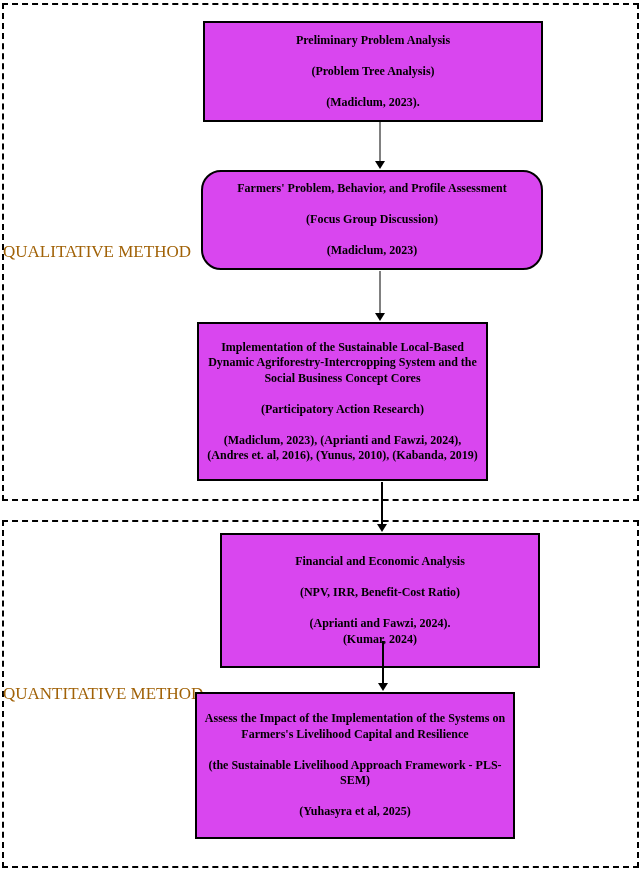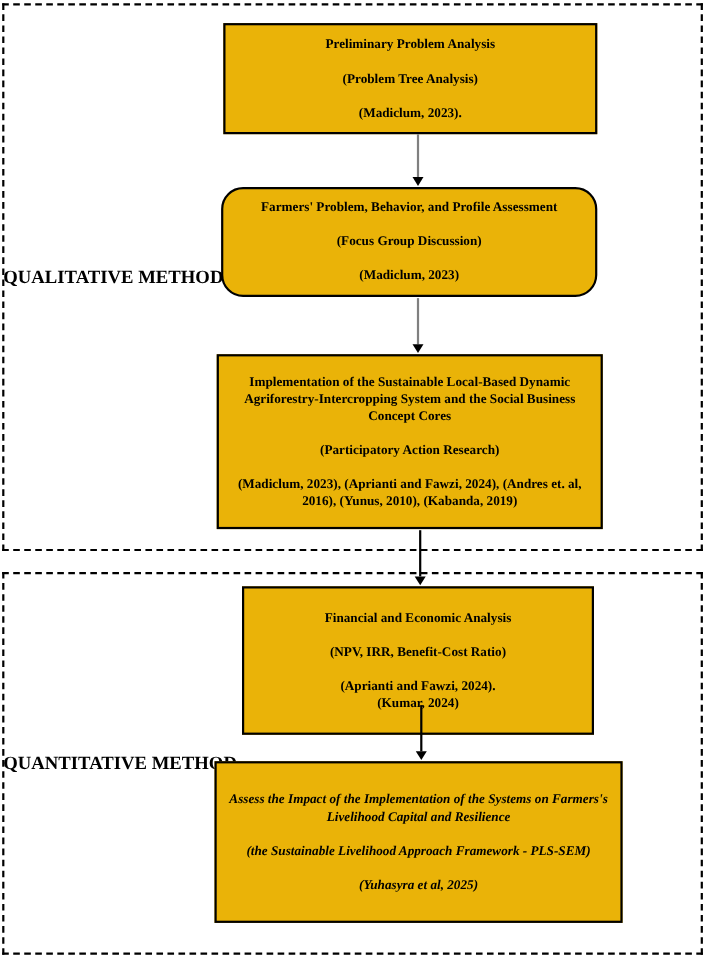--- a/index.html
+++ b/index.html
@@ -20,50 +20,50 @@
     position: absolute;
     border: 2px dashed #000000;
     box-sizing: border-box;
     background: transparent;
   }
   .section-qualitative  { left: 2px; top: 3px;   width: 637px; height: 498px; }
   .section-quantitative { left: 2px; top: 520px; width: 637px; height: 348px; }
   .section-label {
     position: absolute;
     left: 3px;
-    font-weight: bold;
+    font-weight: normal;
     font-size: 17px;
     line-height: 20px;
     white-space: nowrap;
-    color: #000000;
+    color: #a16207;
   }
   .label-qualitative  { top: 242px; }
   .label-quantitative { top: 684px; }
   .flow-box {
     position: absolute;
     border: 2px solid #000000;
     box-sizing: border-box;
-    background: #eab308;
+    background: #d946ef;
     display: flex;
     align-items: center;
     justify-content: center;
   }
   .flow-box .box-text {
     font-weight: bold;
     font-size: 12px;
     line-height: 15.5px;
     text-align: center;
     white-space: pre-line;
     padding: 0 6px;
   }
   .box-1 { left: 203px; top: 21px;  width: 340px; height: 101px; }
   .box-2 { left: 201px; top: 170px; width: 342px; height: 100px; border-radius: 20px; }
-  .box-3 { left: 197px; top: 322px; width: 351px; height: 159px; }
+  .box-3 { left: 197px; top: 322px; width: 291px; height: 159px; }
   .box-4 { left: 220px; top: 533px; width: 320px; height: 135px; }
-  .box-5 { left: 195px; top: 692px; width: 371px; height: 147px; font-style: italic; }
+  .box-5 { left: 195px; top: 692px; width: 320px; height: 147px; }
   .arrow {
     position: absolute;
     width: 10px;
     display: flex;
     flex-direction: column;
     align-items: center;
   }
   .arrow .shaft {
     flex: 1 1 auto;
     width: 2px;

